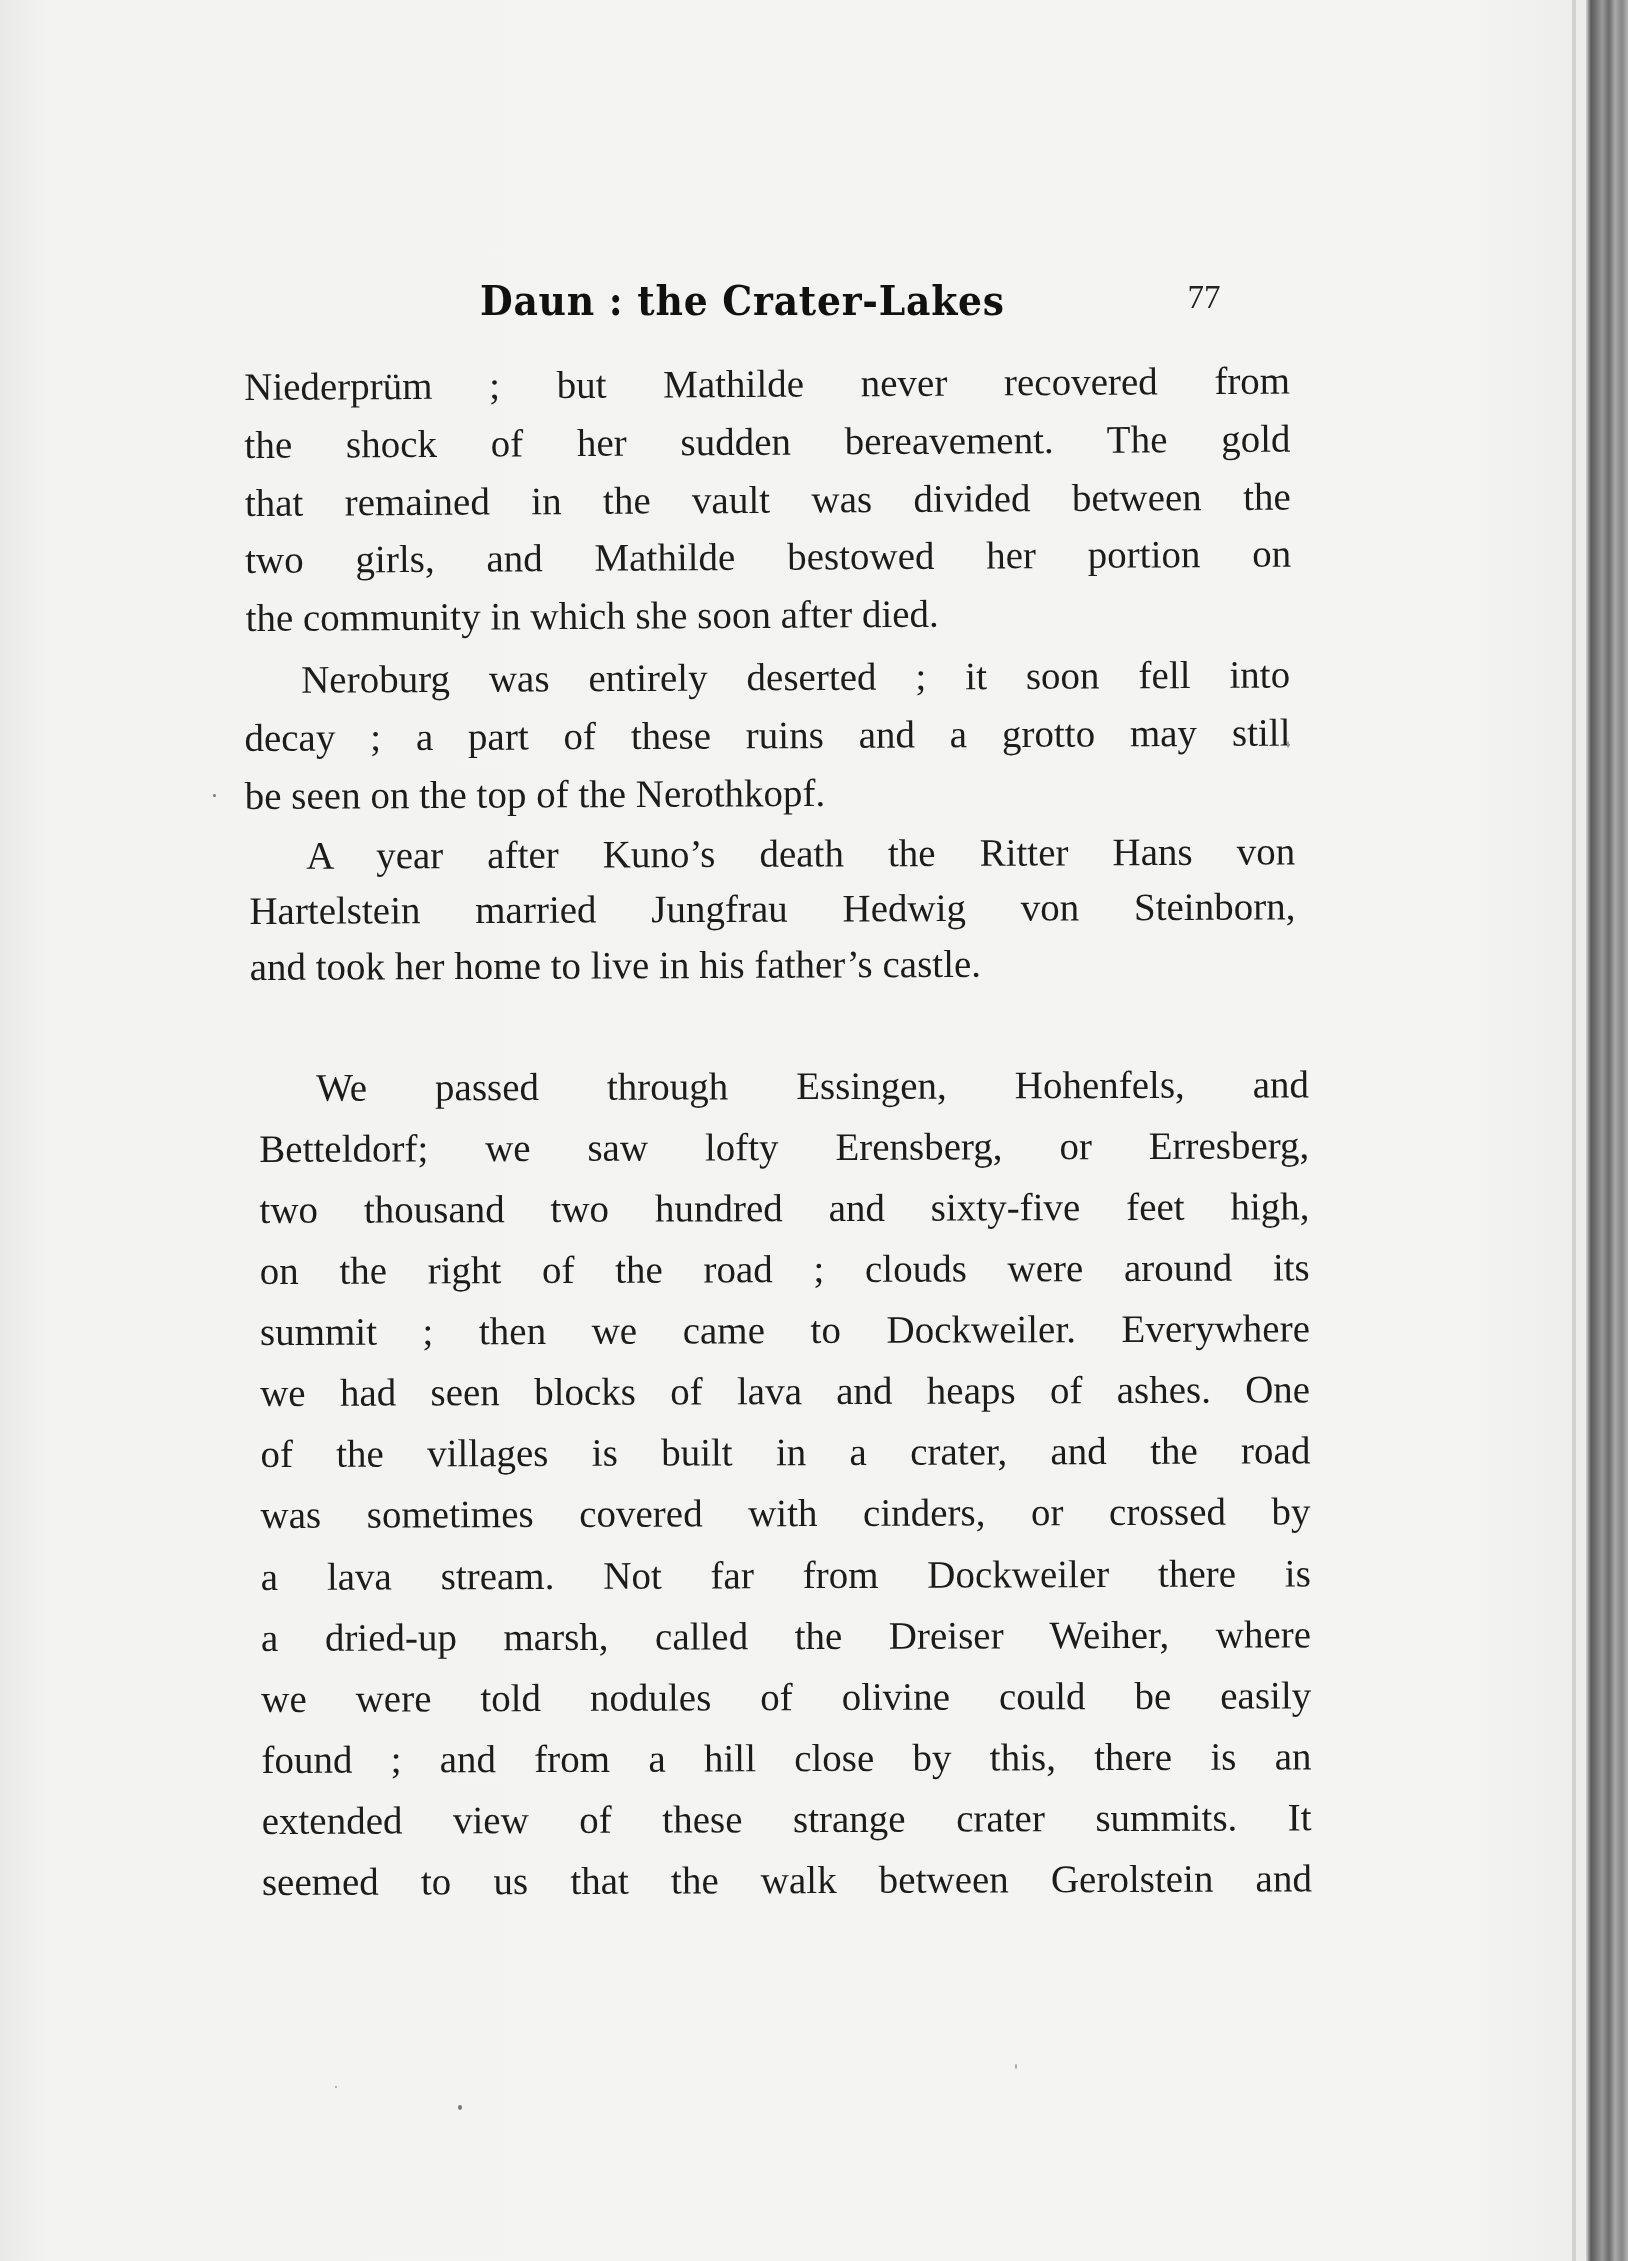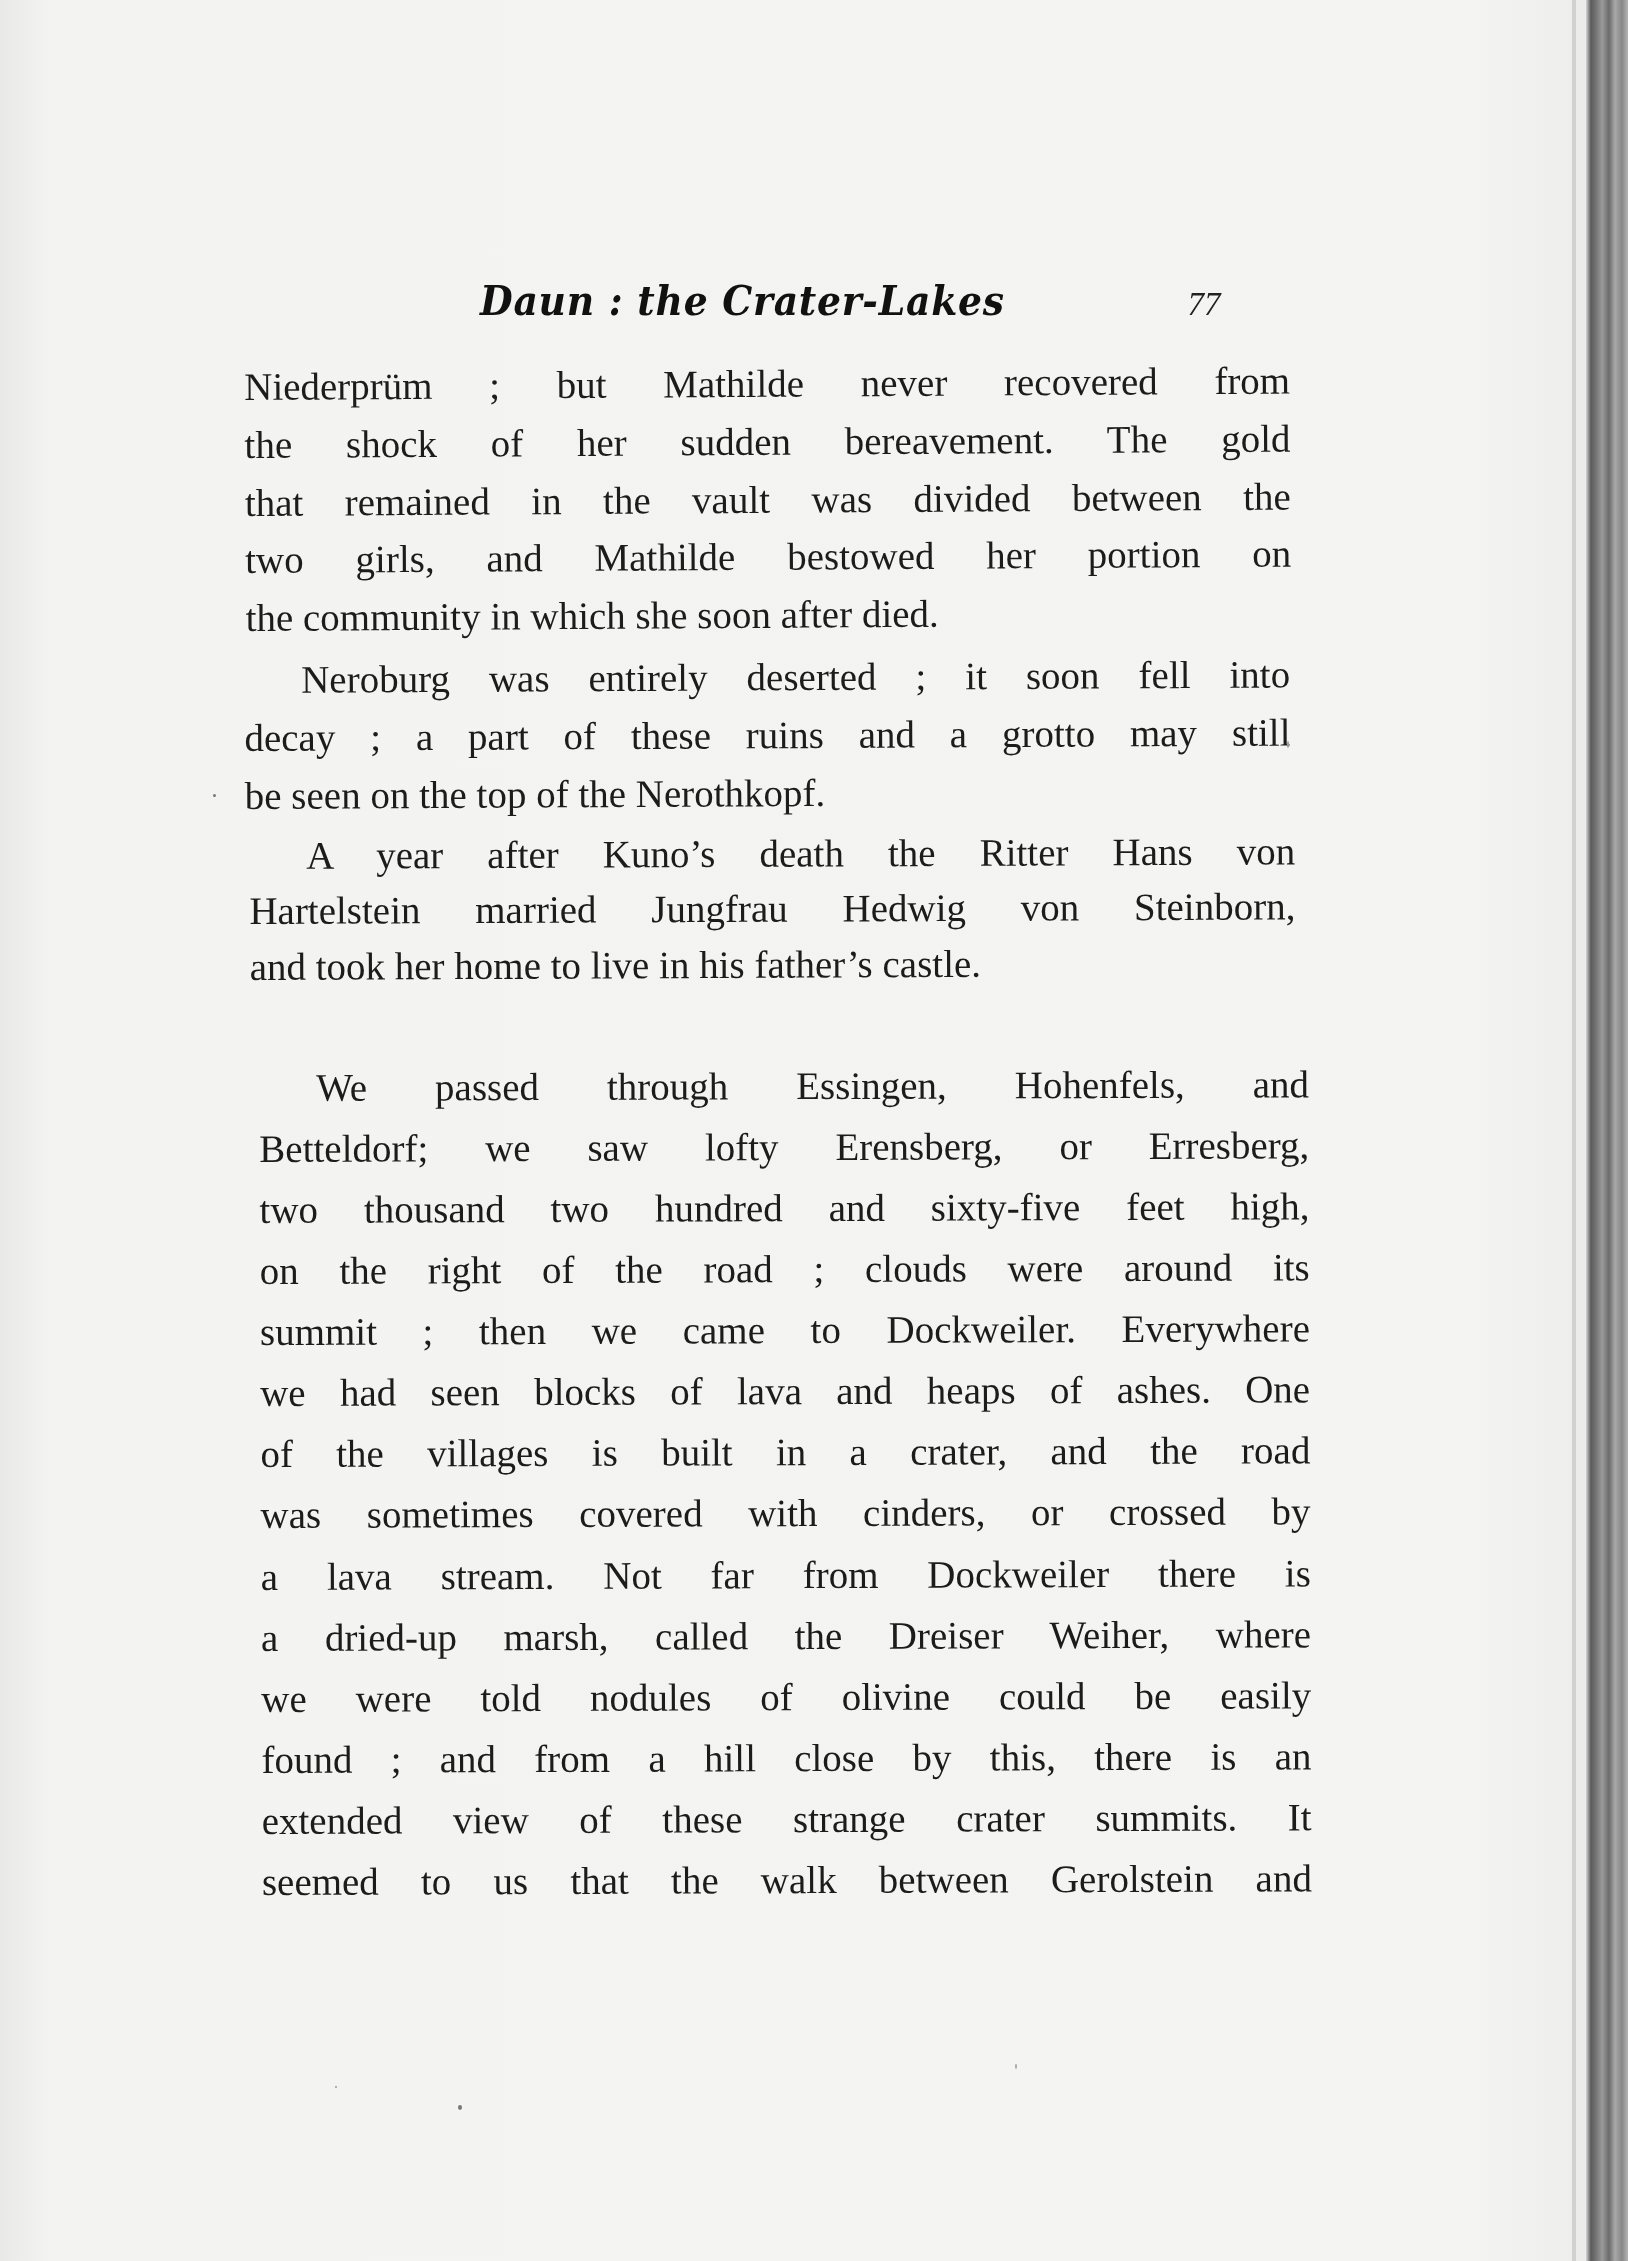--- a/index.html
+++ b/index.html
@@ -17,30 +17,30 @@
     position: absolute; left: 1572px; top: 0; width: 4.9px; height: 2261px;
     background: #b9b9b8; opacity: 0.55;
   }
   .book-edge {
     position: absolute; left: 1586px; top: 0; width: 42px; height: 2261px;
     background: linear-gradient(90deg, #d8d8d8 0px, #5a5a5a 4.9px, #7d7d7d 11.4px, #9a9a9a 16.3px, #6b6b6b 23px, #a8a8a8 29px, #888 36px, #b5b5b5 42px);
   }
   .gap { position: absolute; left: 1576px; top: 0; width: 9.8px; height: 2261px; background: #ececeb; }
 
   .running-head {
-    position: absolute; top: 277px; left: 480px; width: 765px; height: 65px; font-style: italic;
+    position: absolute; top: 277px; left: 480px; width: 765px; height: 65px;
   }
   .running-title {
     position: absolute; left: 0; top: 0;
     font-family: "DejaVu Serif", serif; font-weight: bold;
     font-size: 41px; letter-spacing: 0.8px; color: #111;
     transform: scaleX(0.92); transform-origin: left top;
   }
   .page-number {
-    position: absolute; right: 24.4px; top: 9px;
+    position: absolute; right: 24.4px; top: 2px;
     font-size: 33px; color: #222;
   }
 
   .text-block { position: absolute; left: 244px; width: 1046px; }
   .line {
     position: absolute; left: 0; width: 100%; height: 49px;
     font-size: 39px; line-height: 49px; white-space: nowrap;
     text-align: justify; text-align-last: justify; color: #1c1c1c;
   }
   .line.last { text-align-last: left; }

